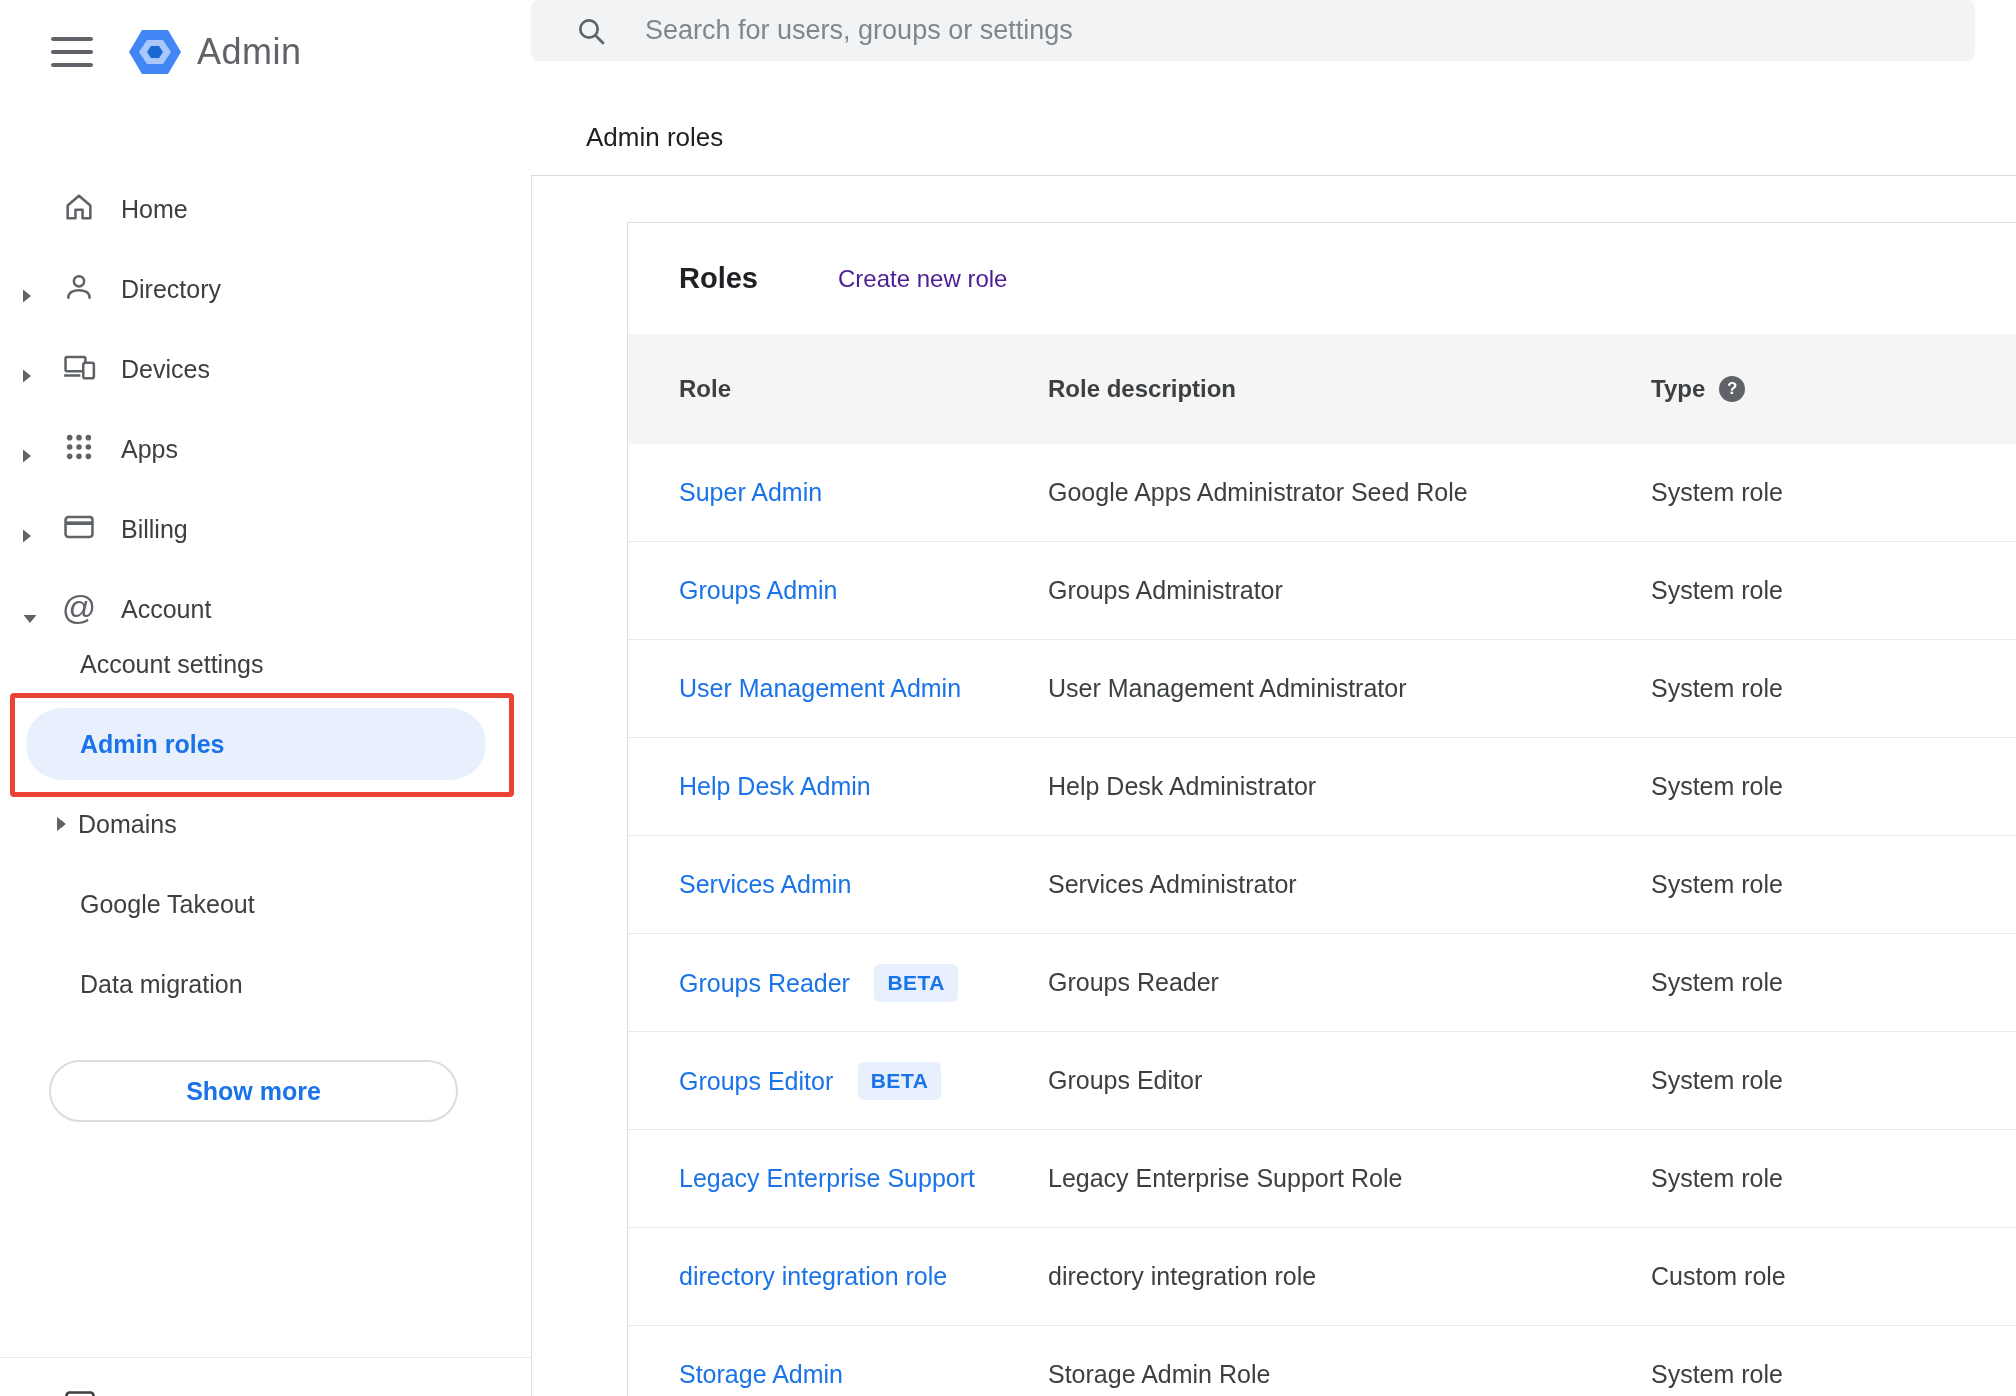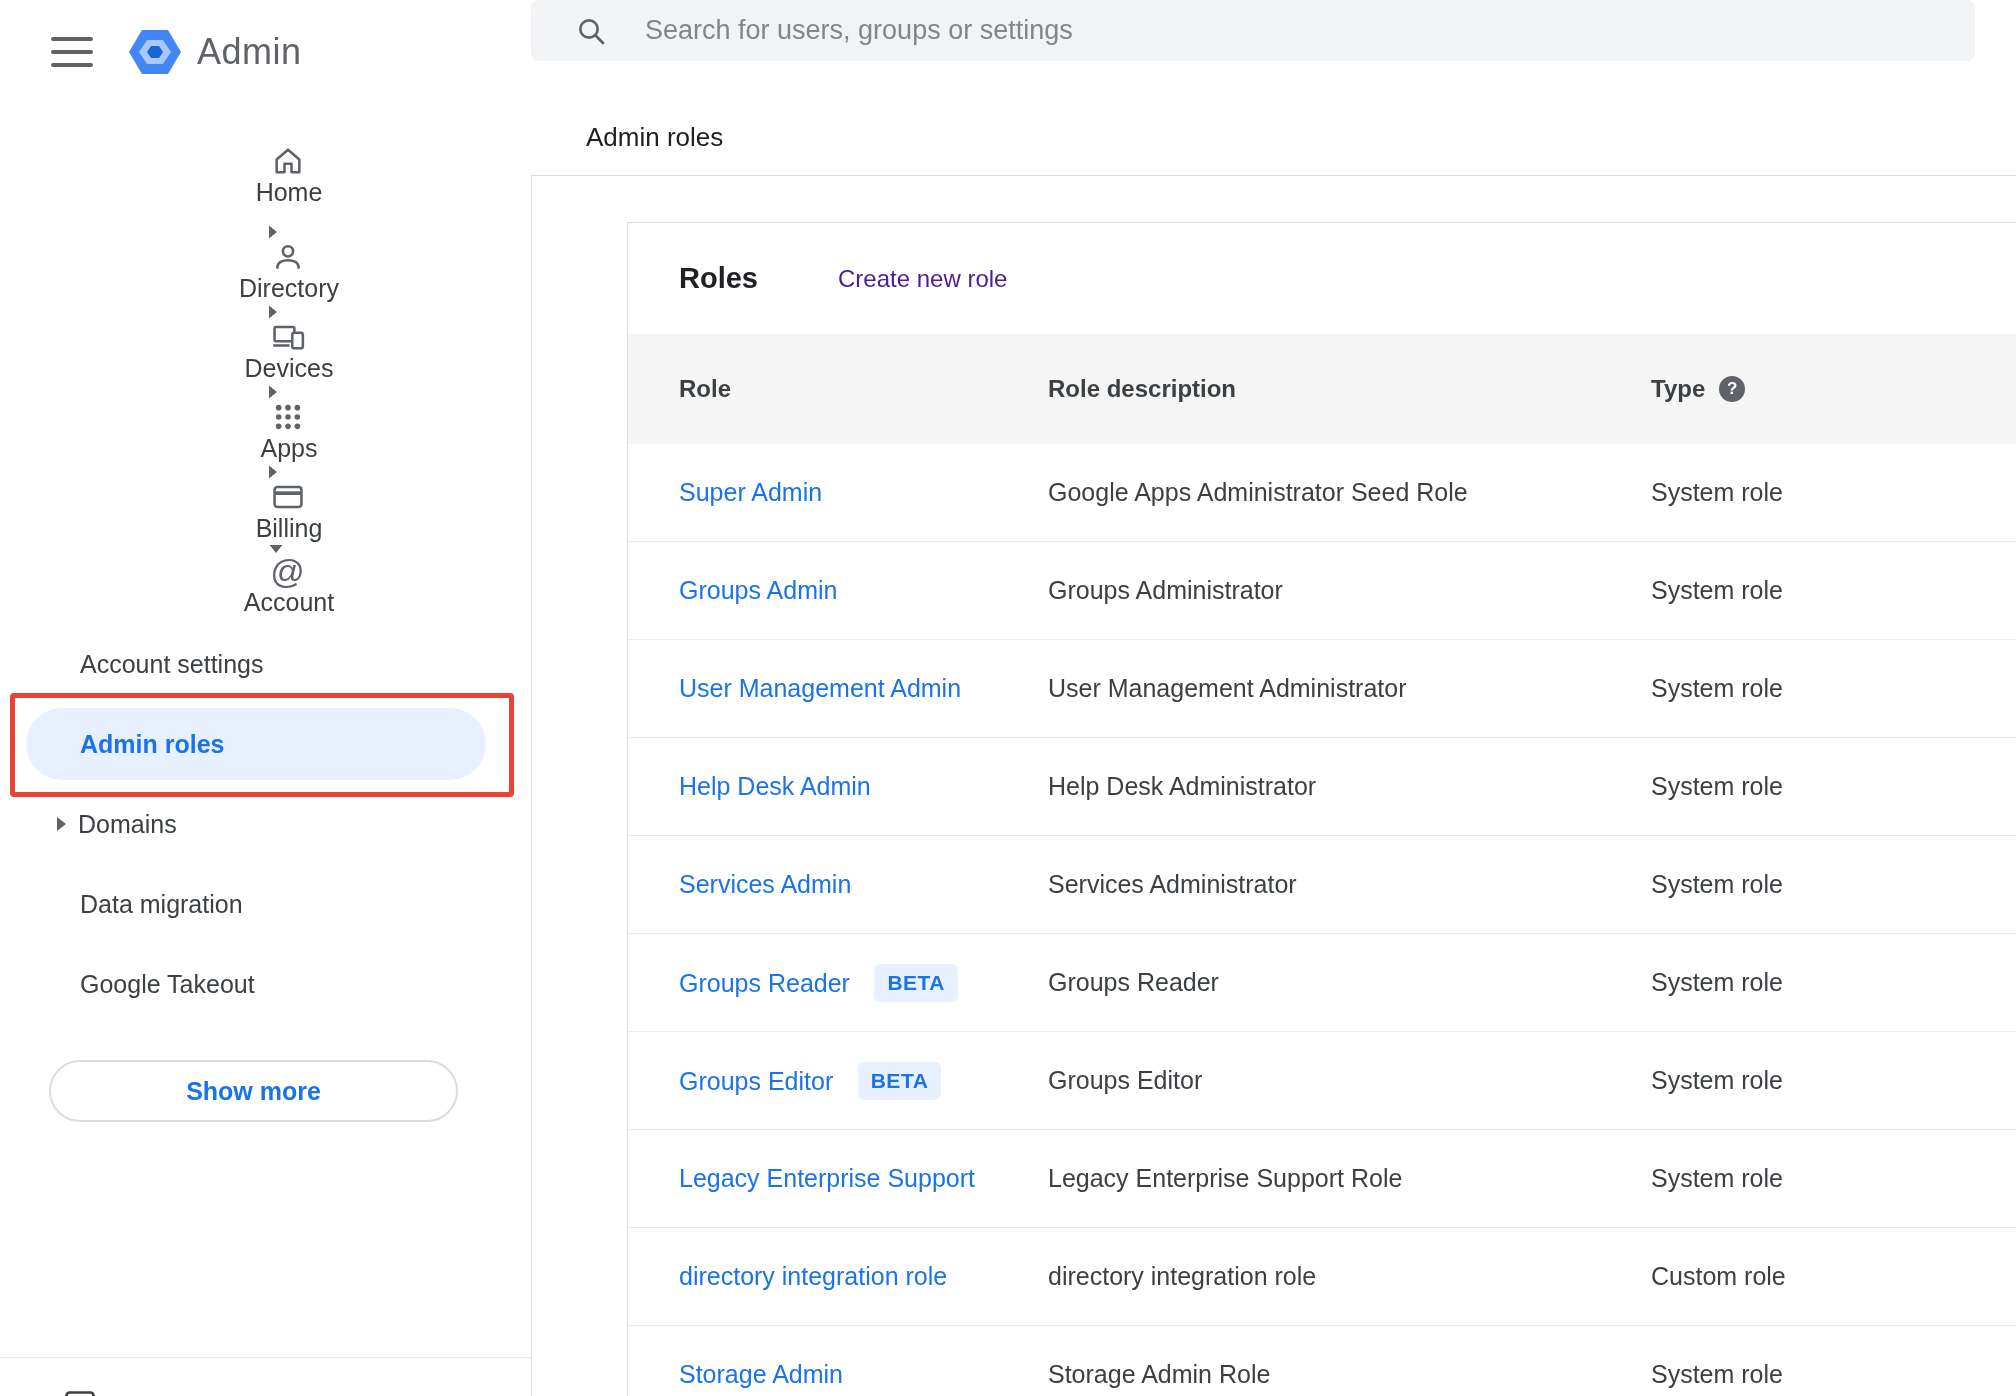--- a/index.html
+++ b/index.html
@@ -16,21 +16,21 @@
   .sidebar { position:absolute; left:0; top:8px; width:531px; height:1396px; background:#fff; }
   .sidebar-vline { position:absolute; left:531px; top:176px; width:1px; height:1220px; background:#e0e0e0; }
 
   .sidebar-header { position:absolute; top:0; left:0; height:88px; display:flex; align-items:center; padding-left:51px; }
   .hamburger { width:42px; display:flex; flex-direction:column; gap:9px; cursor:pointer; }
   .hamburger span { display:block; height:4px; border-radius:2px; background:#5f6368; }
   .logo-box { margin-left:36px; width:52px; height:46px; }
   .app-title { margin-left:16px; font-size:36px; color:#5f6368; letter-spacing:0.5px; }
 
   .nav { position:absolute; top:136px; left:0; right:0; }
-  .nav-item { display:flex; align-items:center; height:80px; padding-left:22px; cursor:pointer;flex-direction:column; }
+  .nav-item { display:flex; align-items:flex-end; height:80px; padding-left:22px; cursor:pointer; }
   .caret-box { width:18px; display:flex; justify-content:flex-start; }
   .caret-right { width:0; height:0; border-top:8px solid transparent; border-bottom:8px solid transparent; border-left:10px solid #5f6368; }
   .caret-down  { width:0; height:0; border-left:8px solid transparent; border-right:8px solid transparent; border-top:10px solid #5f6368; }
   .icon-box { width:34px; height:34px; margin-left:22px; display:flex; align-items:center; justify-content:center; }
   .at-glyph { font-size:34px; color:#5f6368; line-height:1; }
   .nav-label { margin-left:25px; font-size:25px; color:#3c4043; }
 
   .sub-item { position:relative; height:80px; display:flex; align-items:center; padding-left:80px; cursor:pointer; }
   .sub-label { font-size:25px; color:#3c4043; position:relative; z-index:1; }
   .sub-item.selected .sub-label { color:#1a73e8; font-weight:bold; }
@@ -191,25 +191,25 @@
       <span class="pill-bg"></span>
       <span class="sub-label">Admin roles</span>
     </div>
 
     <div class="sub-item">
       <span class="caret-right sub-caret"></span>
       <span class="sub-label">Domains</span>
     </div>
 
     <div class="sub-item">
+      <span class="sub-label">Google Takeout</span>
+    </div>
+
+    <div class="sub-item">
       <span class="sub-label">Data migration</span>
-    </div>
-
-    <div class="sub-item">
-      <span class="sub-label">Google Takeout</span>
     </div>
 
   </div>
 
   <div class="annotation-rect"></div>
 
   <div class="show-more">Show more</div>
 
   <div class="sidebar-footer-line"></div>
   <div class="footer-partial-icon">

